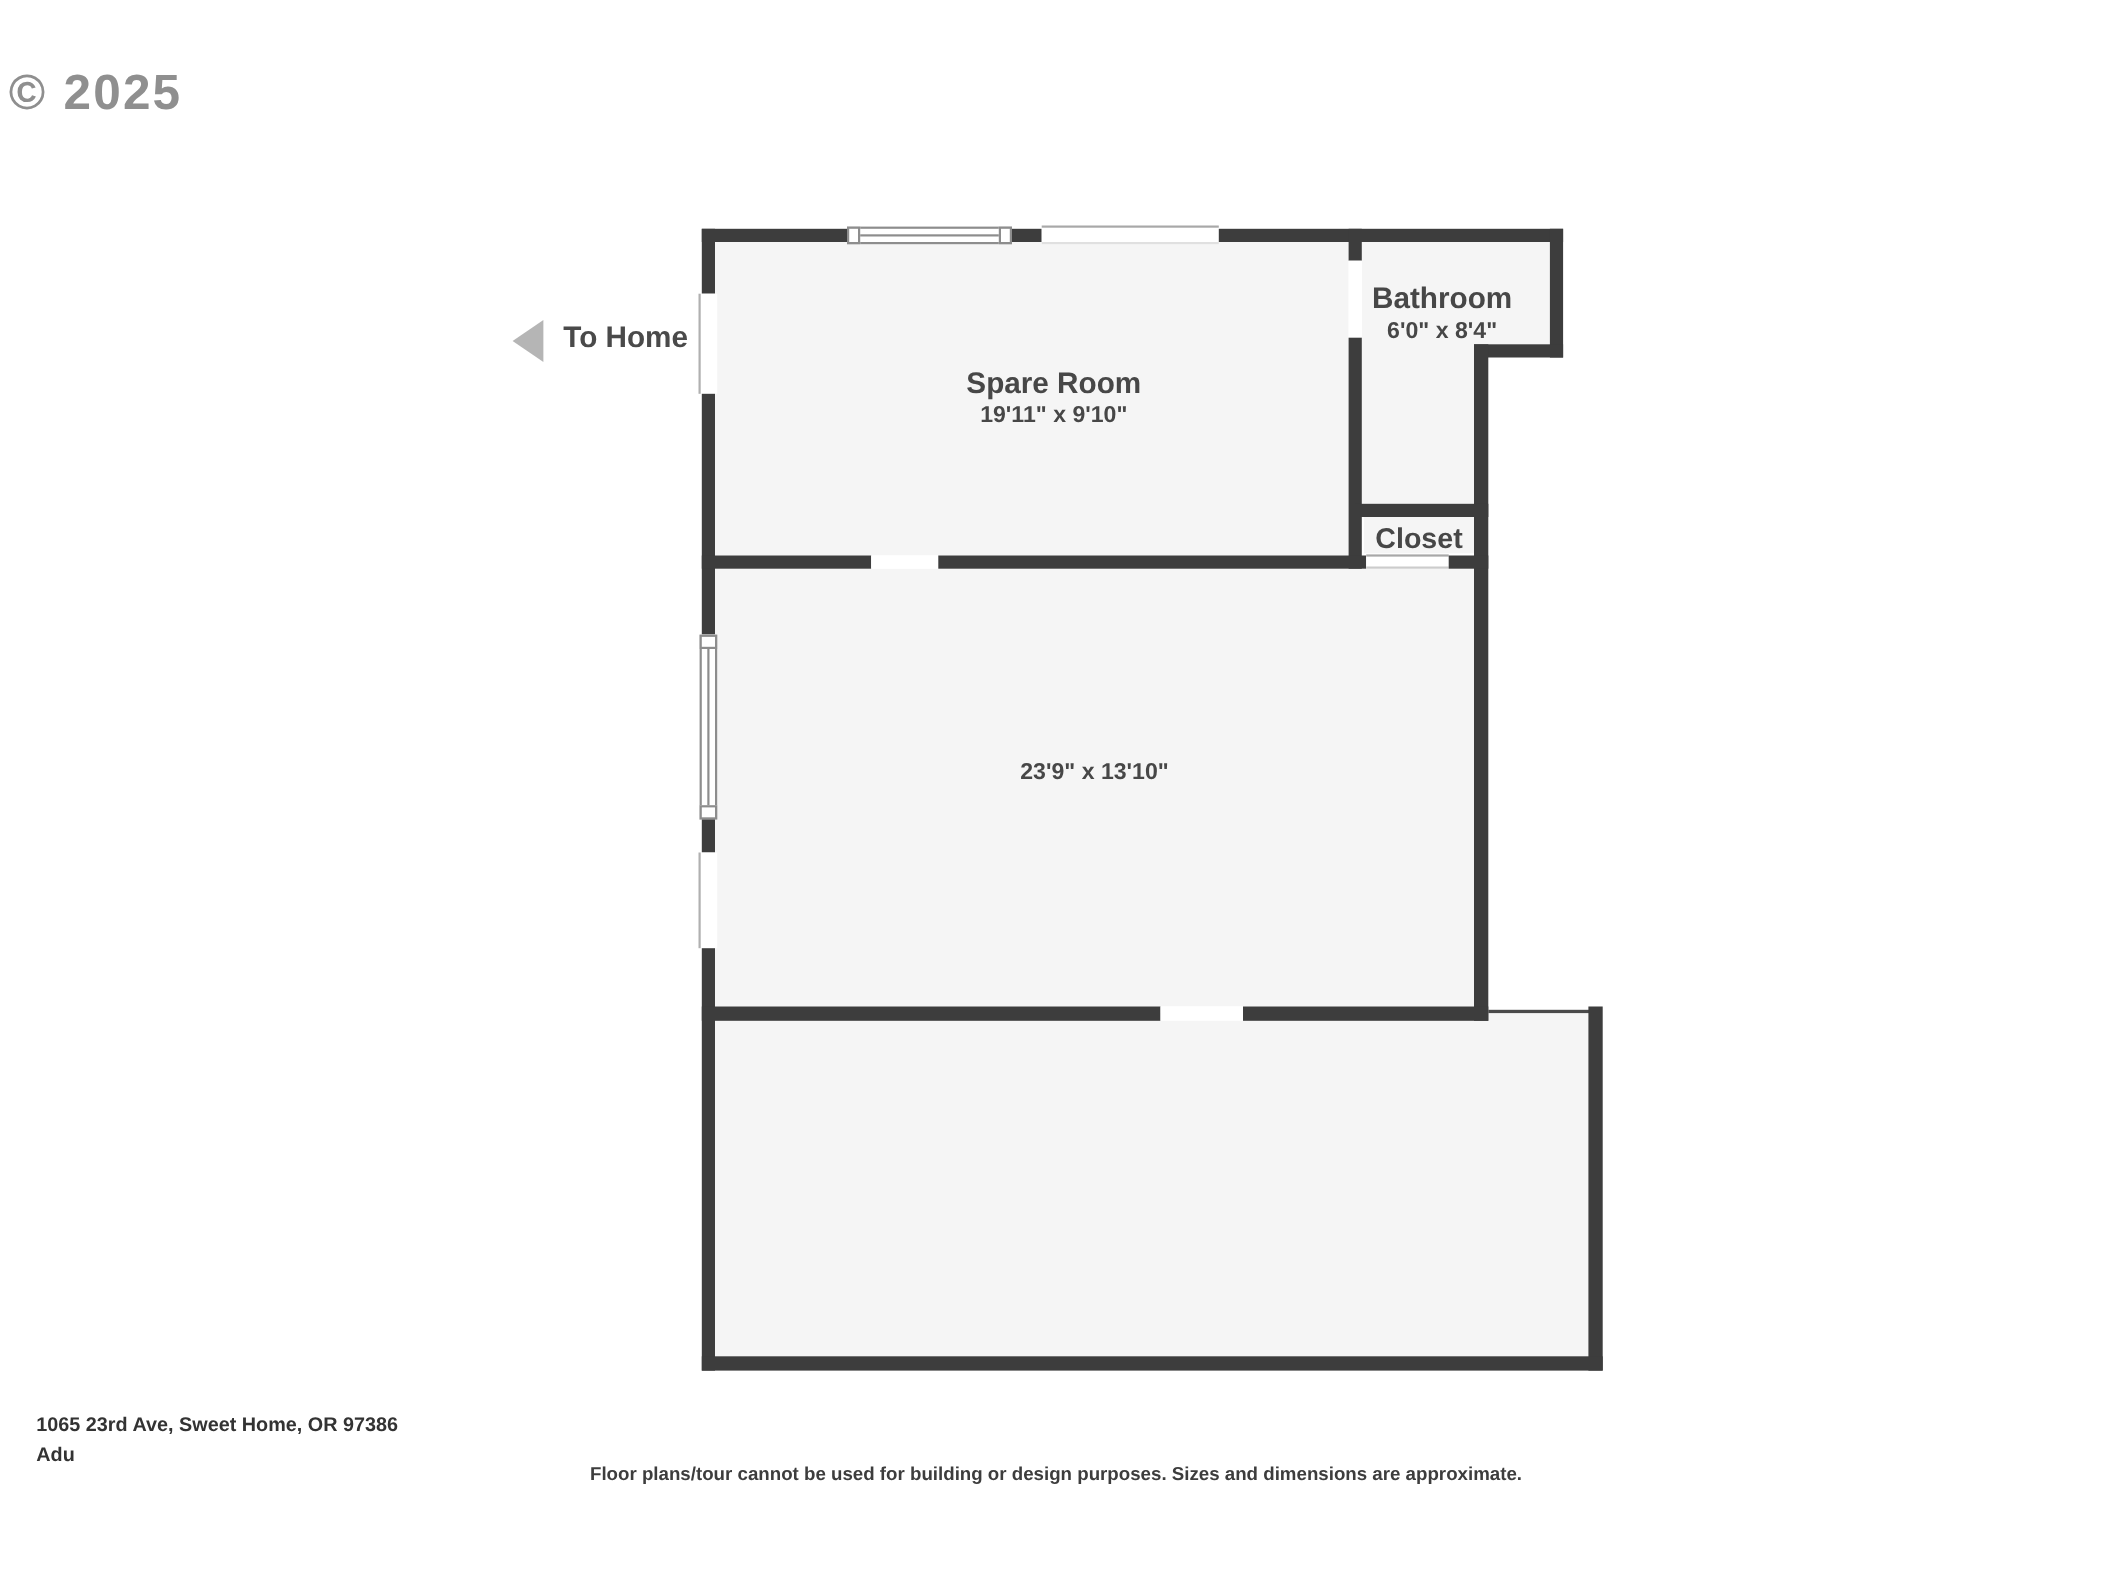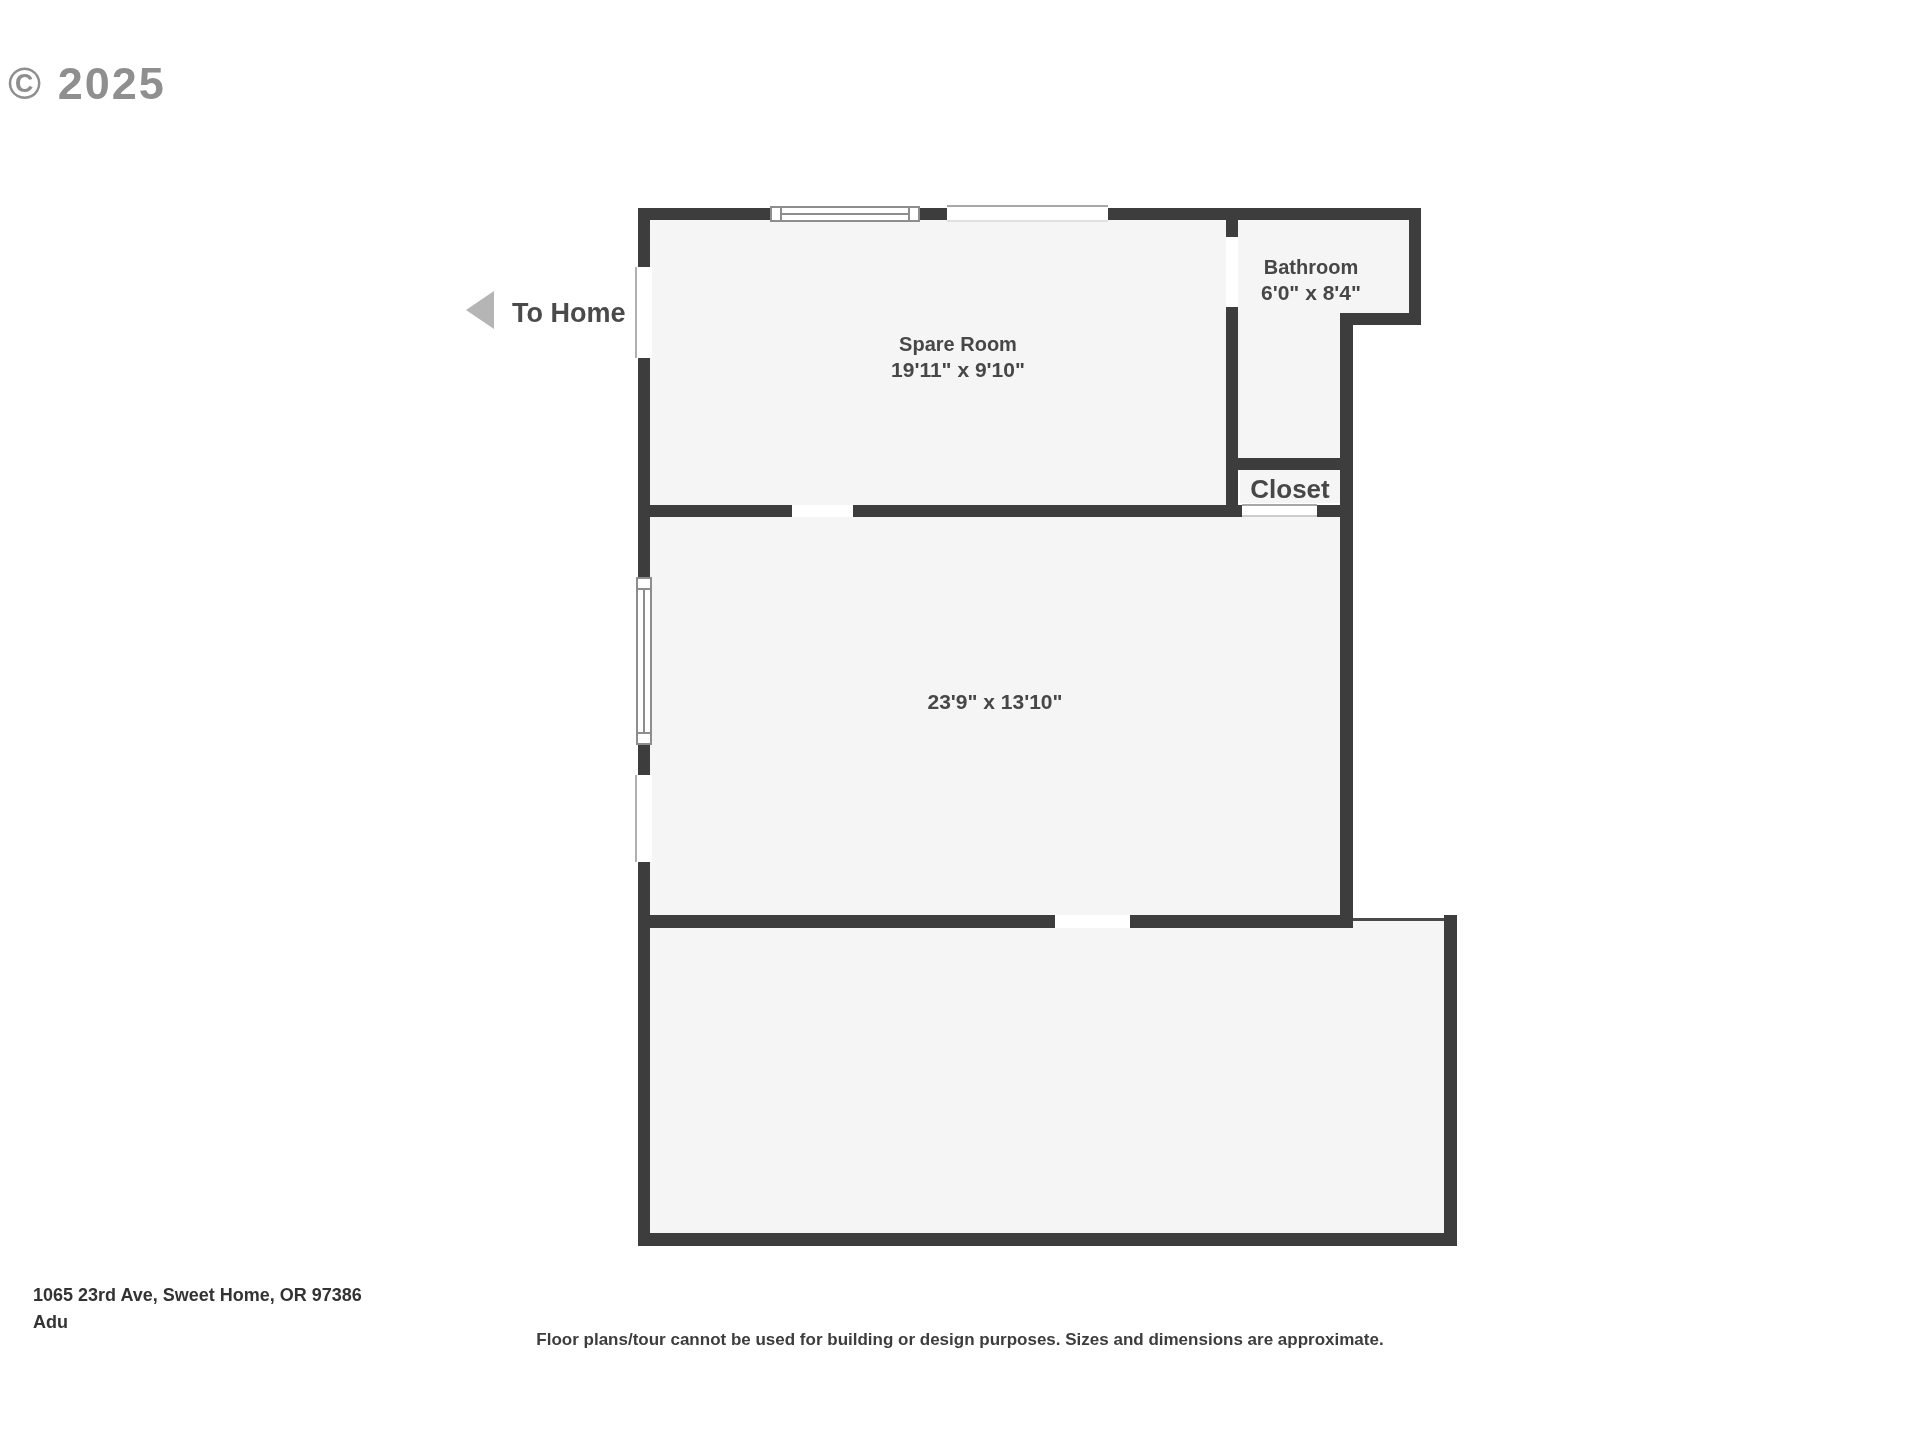--- a/index.html
+++ b/index.html
@@ -14,25 +14,25 @@
   .window-h{position:absolute;background:#ffffff;border:2px solid #8d8d8d;box-sizing:border-box;}
   .window-v{position:absolute;background:#ffffff;border:2px solid #8d8d8d;box-sizing:border-box;}
   .jamb{position:absolute;background:#ffffff;border:2px solid #8d8d8d;box-sizing:border-box;}
   .midline-h{position:absolute;background:#8d8d8d;height:2px;}
   .midline-v{position:absolute;background:#8d8d8d;width:2px;}
   .opening{position:absolute;background:#ffffff;box-sizing:border-box;}
   .opening.edge-left{border-left:2px solid #b0b0b0;}
   .opening.edge-top{border-top:2px solid #a8a8a8;border-bottom:2px solid #e0e0e0;}
   .opening.edge-hband{border-top:2px solid #a8a8a8;border-bottom:2px solid #cccccc;}
   .room-label{position:absolute;text-align:center;color:#474747;}
-  .room-name{font-size:20px;font-weight:bold;line-height:1.2;}
+  .room-name{font-size:27px;font-weight:bold;line-height:1.2;}
   .room-dims{font-size:21px;font-weight:bold;line-height:1.3;}
   .closet-name{font-size:26px;font-weight:bold;color:#474747;}
   .watermark{position:absolute;left:8px;top:58px;font-size:45px;font-weight:bold;color:#8f8f8f;letter-spacing:2px;}
-  .to-home{position:absolute;left:466px;top:291px;display:flex;align-items:flex-end;cursor:pointer;}
+  .to-home{position:absolute;left:466px;top:291px;display:flex;align-items:flex-start;cursor:pointer;}
   .to-home-arrow{width:0;height:0;border-top:19px solid transparent;border-bottom:19px solid transparent;border-right:28px solid #b5b5b5;}
   .to-home-text{margin-left:18px;font-size:27px;font-weight:bold;color:#4a4a4a;}
   .addr-line{position:absolute;left:33px;font-size:18px;font-weight:bold;color:#333333;}
   .disclaimer{position:absolute;left:0;top:1330px;width:1920px;text-align:center;font-size:17px;font-weight:bold;color:#3d3d3d;}
 </style>
 </head>
 <body>
 
 <div id="canvas">
 

